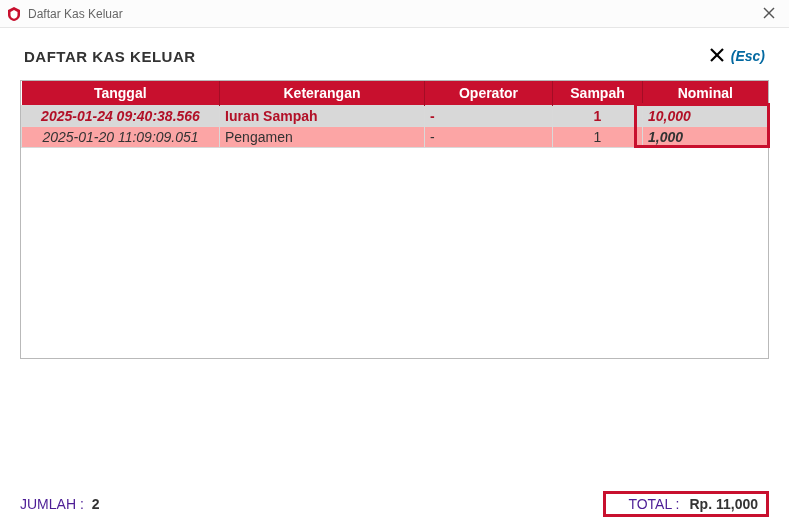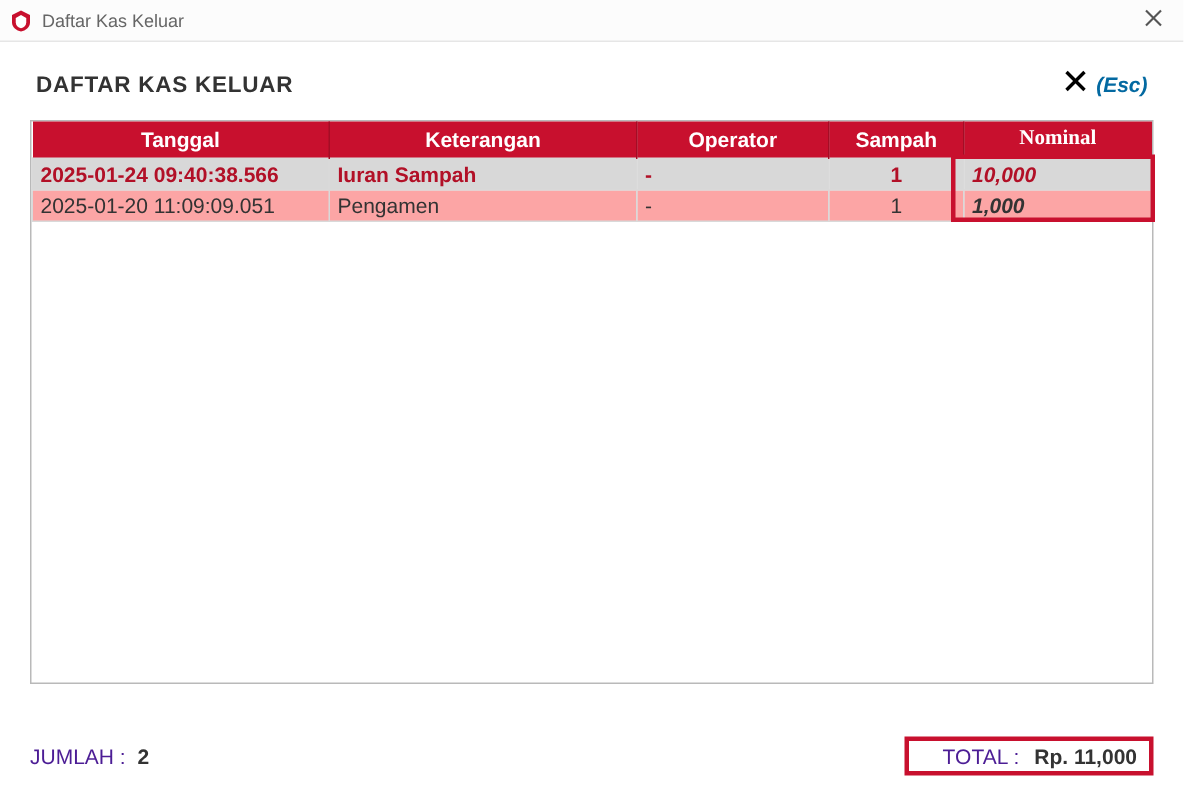--- a/index.html
+++ b/index.html
@@ -36,53 +36,53 @@
     justify-content: space-between;
     padding: 18px 24px 14px 24px;
   }
   .page-title { font-size: 15px; font-weight: bold; color: #333; letter-spacing: .5px; }
   .esc-group { display: flex; align-items: center; gap: 6px; }
   .esc-x { font-size: 20px; font-weight: bold; color: #000; line-height: 1; }
   .esc-text { font-size: 14px; font-weight: bold; font-style: italic; color: #0369a1; }
 
   .table-wrap {
     margin: 0 20px;
-    height: 376px;
+    height: 279px;
     border: 1px solid #b9b9b9;
     position: relative;
     background: #fff;
   }
   table {
     width: 100%;
     border-collapse: collapse;
     font-size: 14px;
   }
   thead th {
     background: #c8102e;
     color: #fff;
     font-weight: bold;
     padding: 4px 6px;
     border-right: 1px solid #a40d25;
     text-align: center;
     height: 22px;
   }
-  thead th:last-child { border-right: none; font-family: Liberation Serif, serif; }
+  thead th:last-child { border-right: none; }
   tbody td {
     border: 1px solid #d9d9d9;
     padding: 2px 5px;
     height: 20px;
     background: #fca5a5;
     white-space: nowrap;
   }
   tbody tr.selected td {
     background: #d8d8d8;
     color: #b21027;
     font-weight: bold;
   }
-  .col-tanggal   { width: 198px; text-align: left; }
+  .col-tanggal   { width: 198px; text-align: center; font-style: italic; }
   .col-keterangan{ width: 205px; text-align: left; }
   .col-operator  { width: 128px; text-align: left; }
   .col-shift     { width: 90px;  text-align: center; }
   .col-nominal   { width: auto;  text-align: left; font-weight: bold; font-style: italic; }
 
   .nominal-outline {
     position: absolute;
     top: 22px;
     right: -2px;
     width: 136px;

